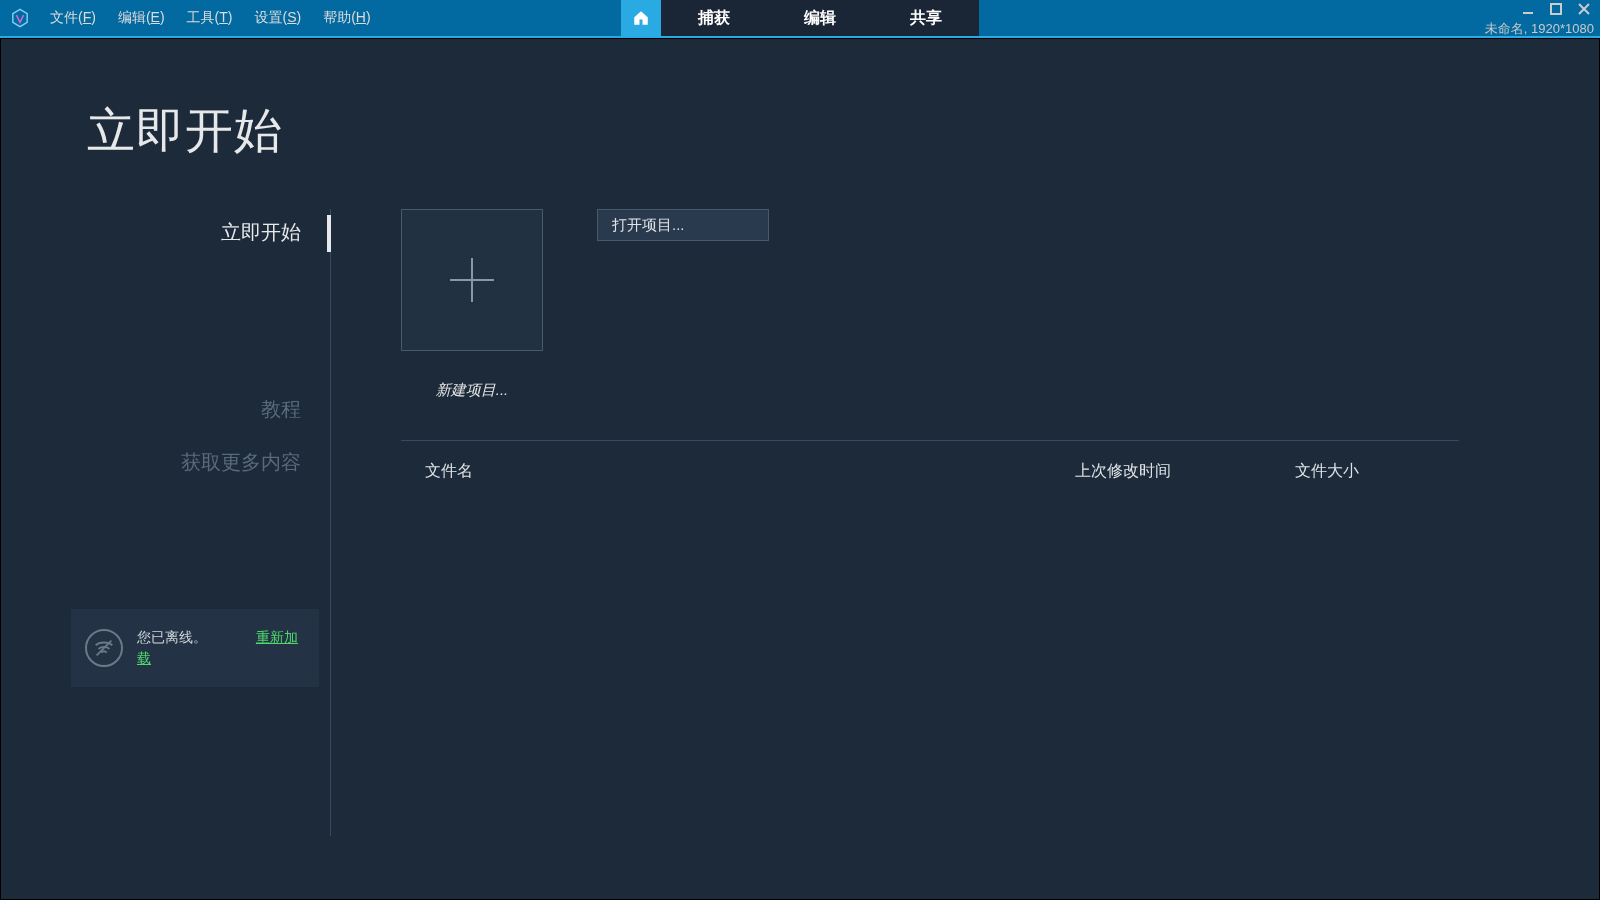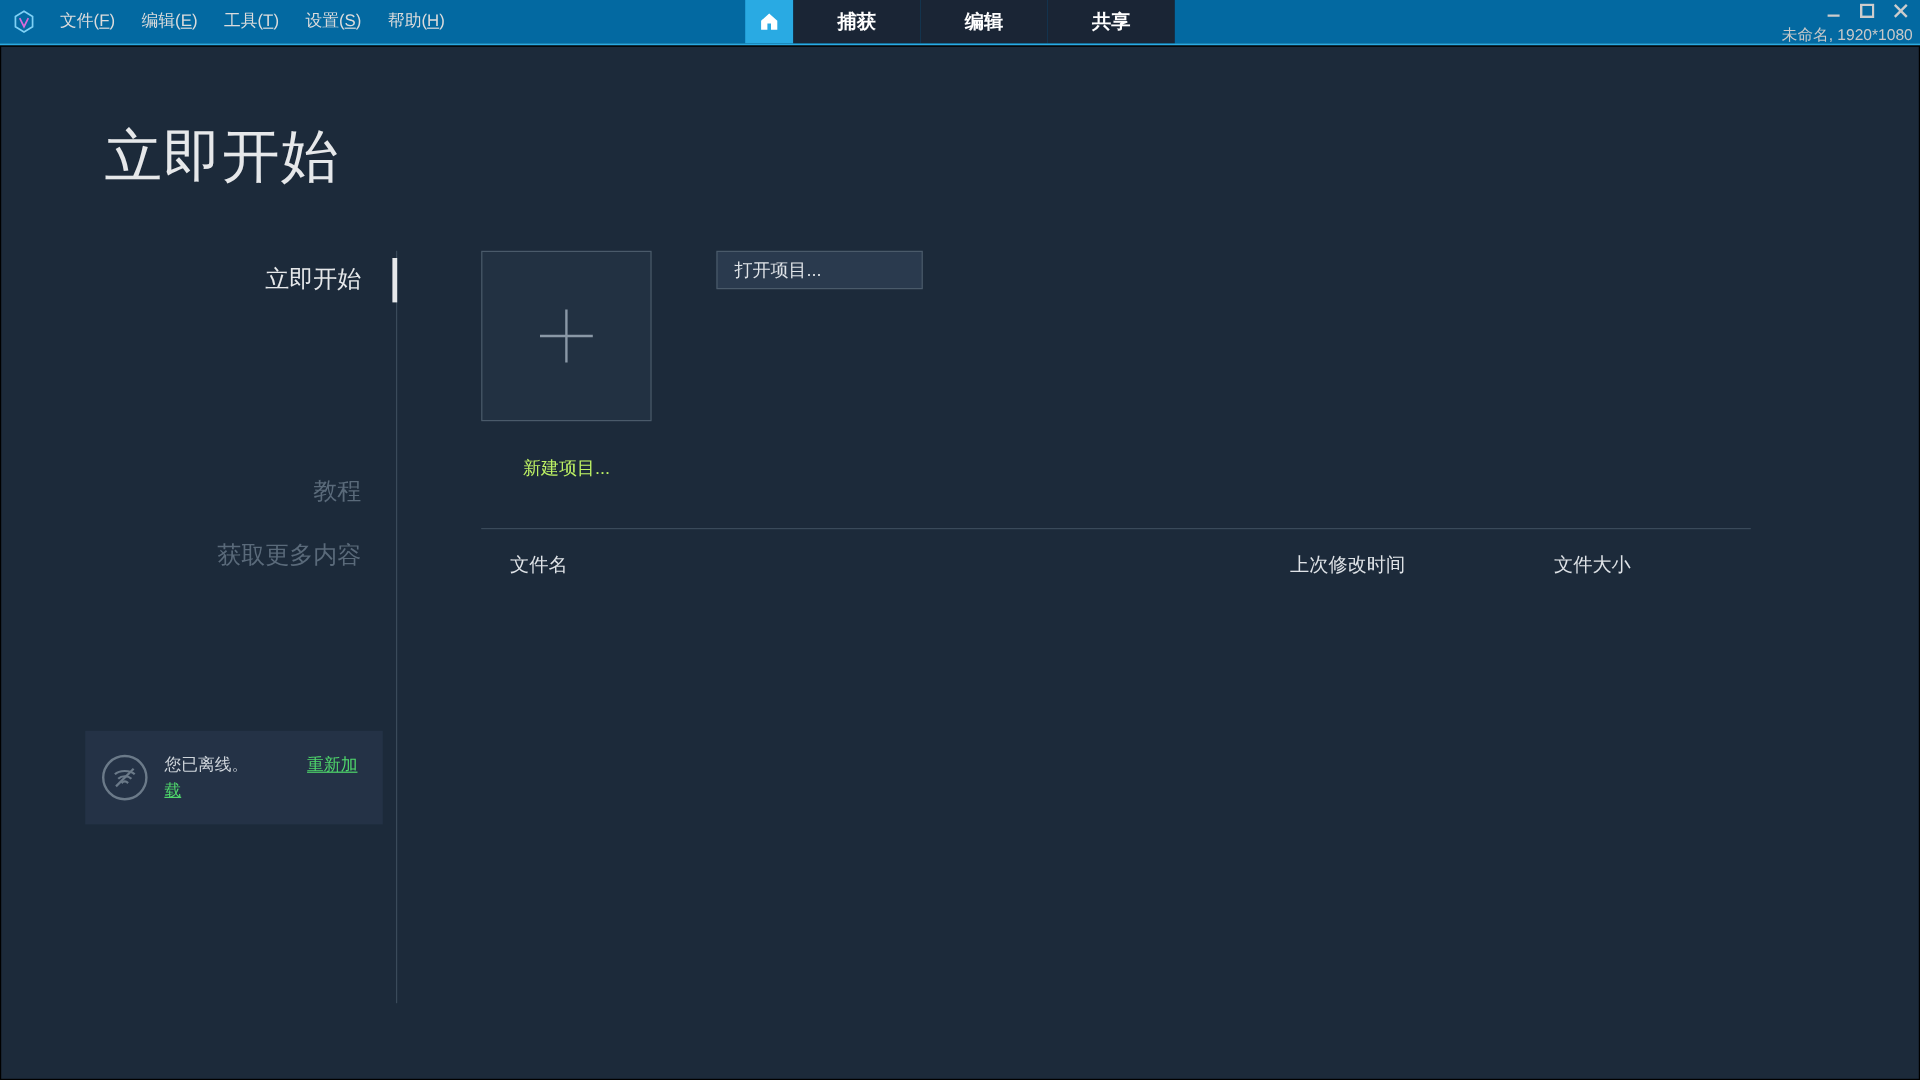--- a/index.html
+++ b/index.html
@@ -174,21 +174,21 @@
 
   .new-project-tile { width: 142px; text-align: center; cursor: pointer; }
   .tile-box {
     width: 142px; height: 142px;
     border: 1px solid #4a5a6a;
     background: #223142;
     display: flex; align-items: center; justify-content: center;
     margin-bottom: 30px;
   }
   .tile-box svg { width: 56px; height: 56px; stroke: #8a98a6; stroke-width: 2; }
-  .tile-label { font-size: 15px; color: #bef264; }
+  .tile-label { font-size: 15px; color: #e5e5e5; font-style: italic; }
 
   .open-project-btn {
     width: 172px;
     height: 32px;
     border: 1px solid #4a5a6a;
     background: #2a3a4e;
     color: #dfe3e7;
     font-size: 15px;
     display: flex; align-items: center;
     padding: 0 14px;

